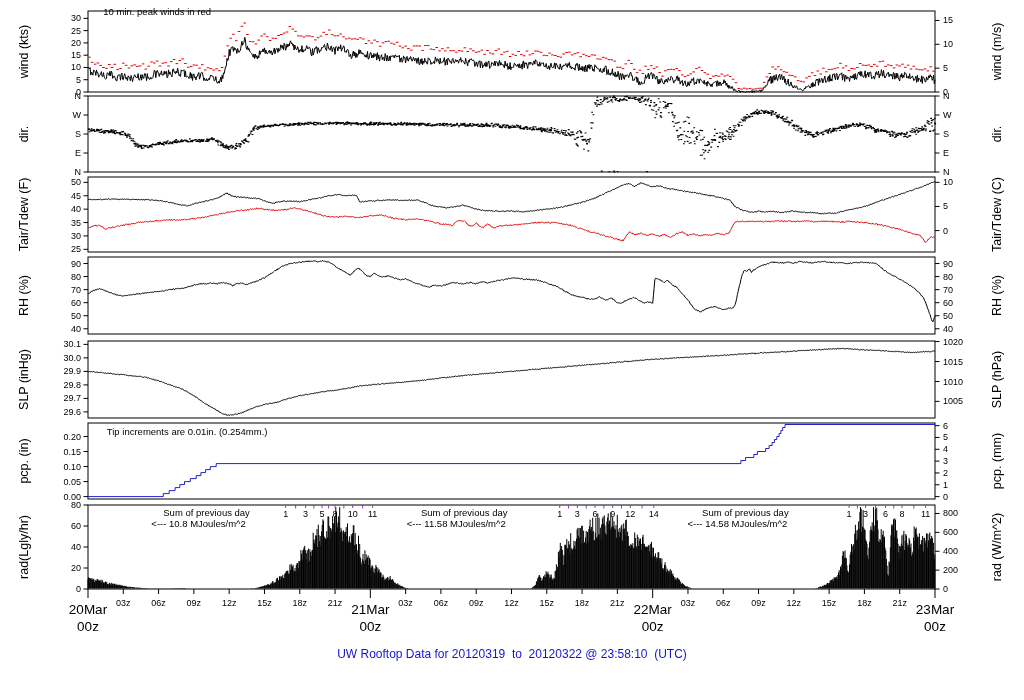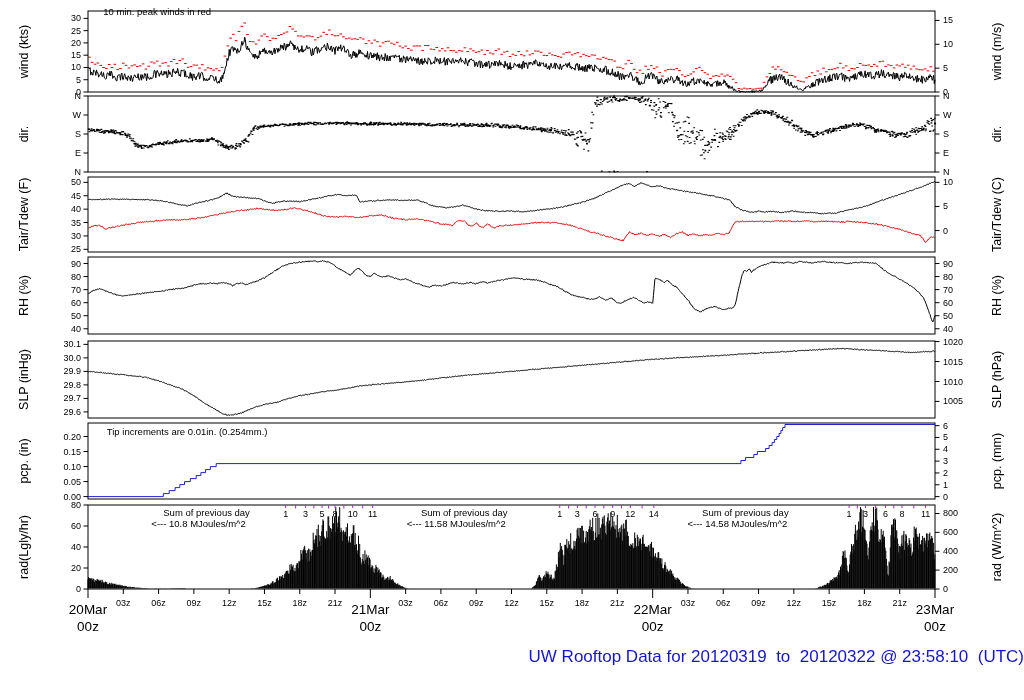--- a/index.html
+++ b/index.html
@@ -1,20 +1,20 @@
 <!DOCTYPE html>
 <html><head>
 <meta charset="utf-8">
 <style>
   html,body{margin:0;padding:0;background:#ffffff;}
   body{width:1024px;height:700px;position:relative;overflow:hidden;
        font-family:"Liberation Sans",sans-serif;}
   svg text{font-family:"Liberation Sans",sans-serif;fill:#000;}
-  #chart-title{position:absolute;left:0;top:647px;width:1024px;text-align:right;
-       font-size:17px;white-space:pre;}
+  #chart-title{position:absolute;left:0;top:647px;width:1024px;text-align:center;
+       font-size:12px;white-space:pre;}
 </style>
 </head>
 <body>
 
 
 
 <svg id="chart" width="1024" height="700" viewBox="0 0 1024 700">
     <g>
       <rect x="88" y="11" width="847" height="81" fill="none" stroke="#000000" stroke-width="1"></rect>
       <line x1="83.5" y1="92" x2="88" y2="92" stroke="#000000"></line>

